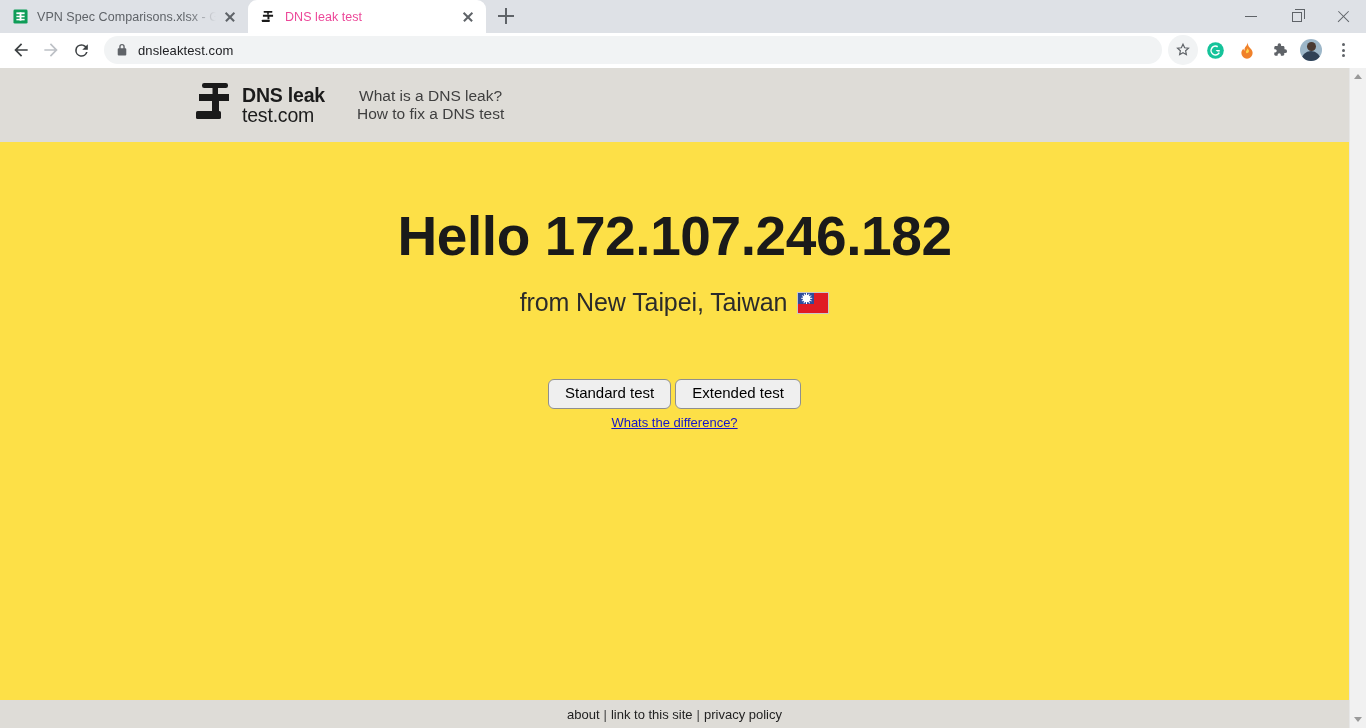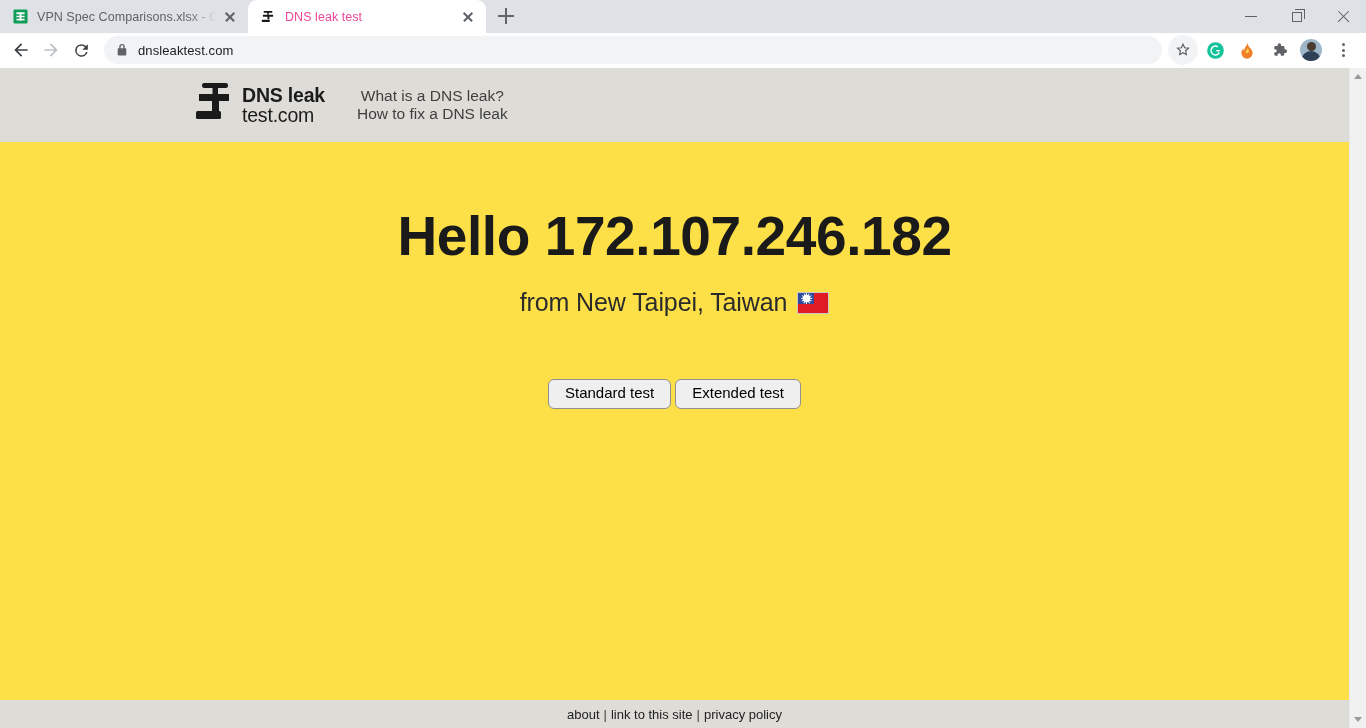--- a/index.html
+++ b/index.html
@@ -427,21 +427,21 @@
             <div class="logo-l1">
               <span>DNS</span>
               <span class="light">leak</span>
             </div>
             <div class="logo-l2">test.com</div>
           </span>
         </div>
 
         <div class="nav">
           <a>What is a DNS leak?</a>
-          <a>How to fix a DNS leak</a>
+          <a>How to fix a DNS test</a>
         </div>
       </div>
 
       <div class="content">
         <div class="hero">
           <h1>Hello 172.107.246.182</h1>
           <div class="sub">
             <span>from New Taipei, Taiwan</span>
             <span class="flag">
               <span class="canton"></span>
@@ -454,20 +454,21 @@
                 <span style="transform:rotate(150deg)"></span>
               </span>
               <span class="sun"></span>
             </span>
           </div>
 
           <div class="buttons">
             <button class="btn">Standard test</button>
             <button class="btn">Extended test</button>
           </div>
+          <a class="diff-link">Whats the difference?</a>
         </div>
       </div>
 
       <div class="site-footer">
         <a>about</a>
         <span class="sep">|</span>
         <a>link to this site</a>
         <span class="sep">|</span>
         <a>privacy policy</a>
       </div>

